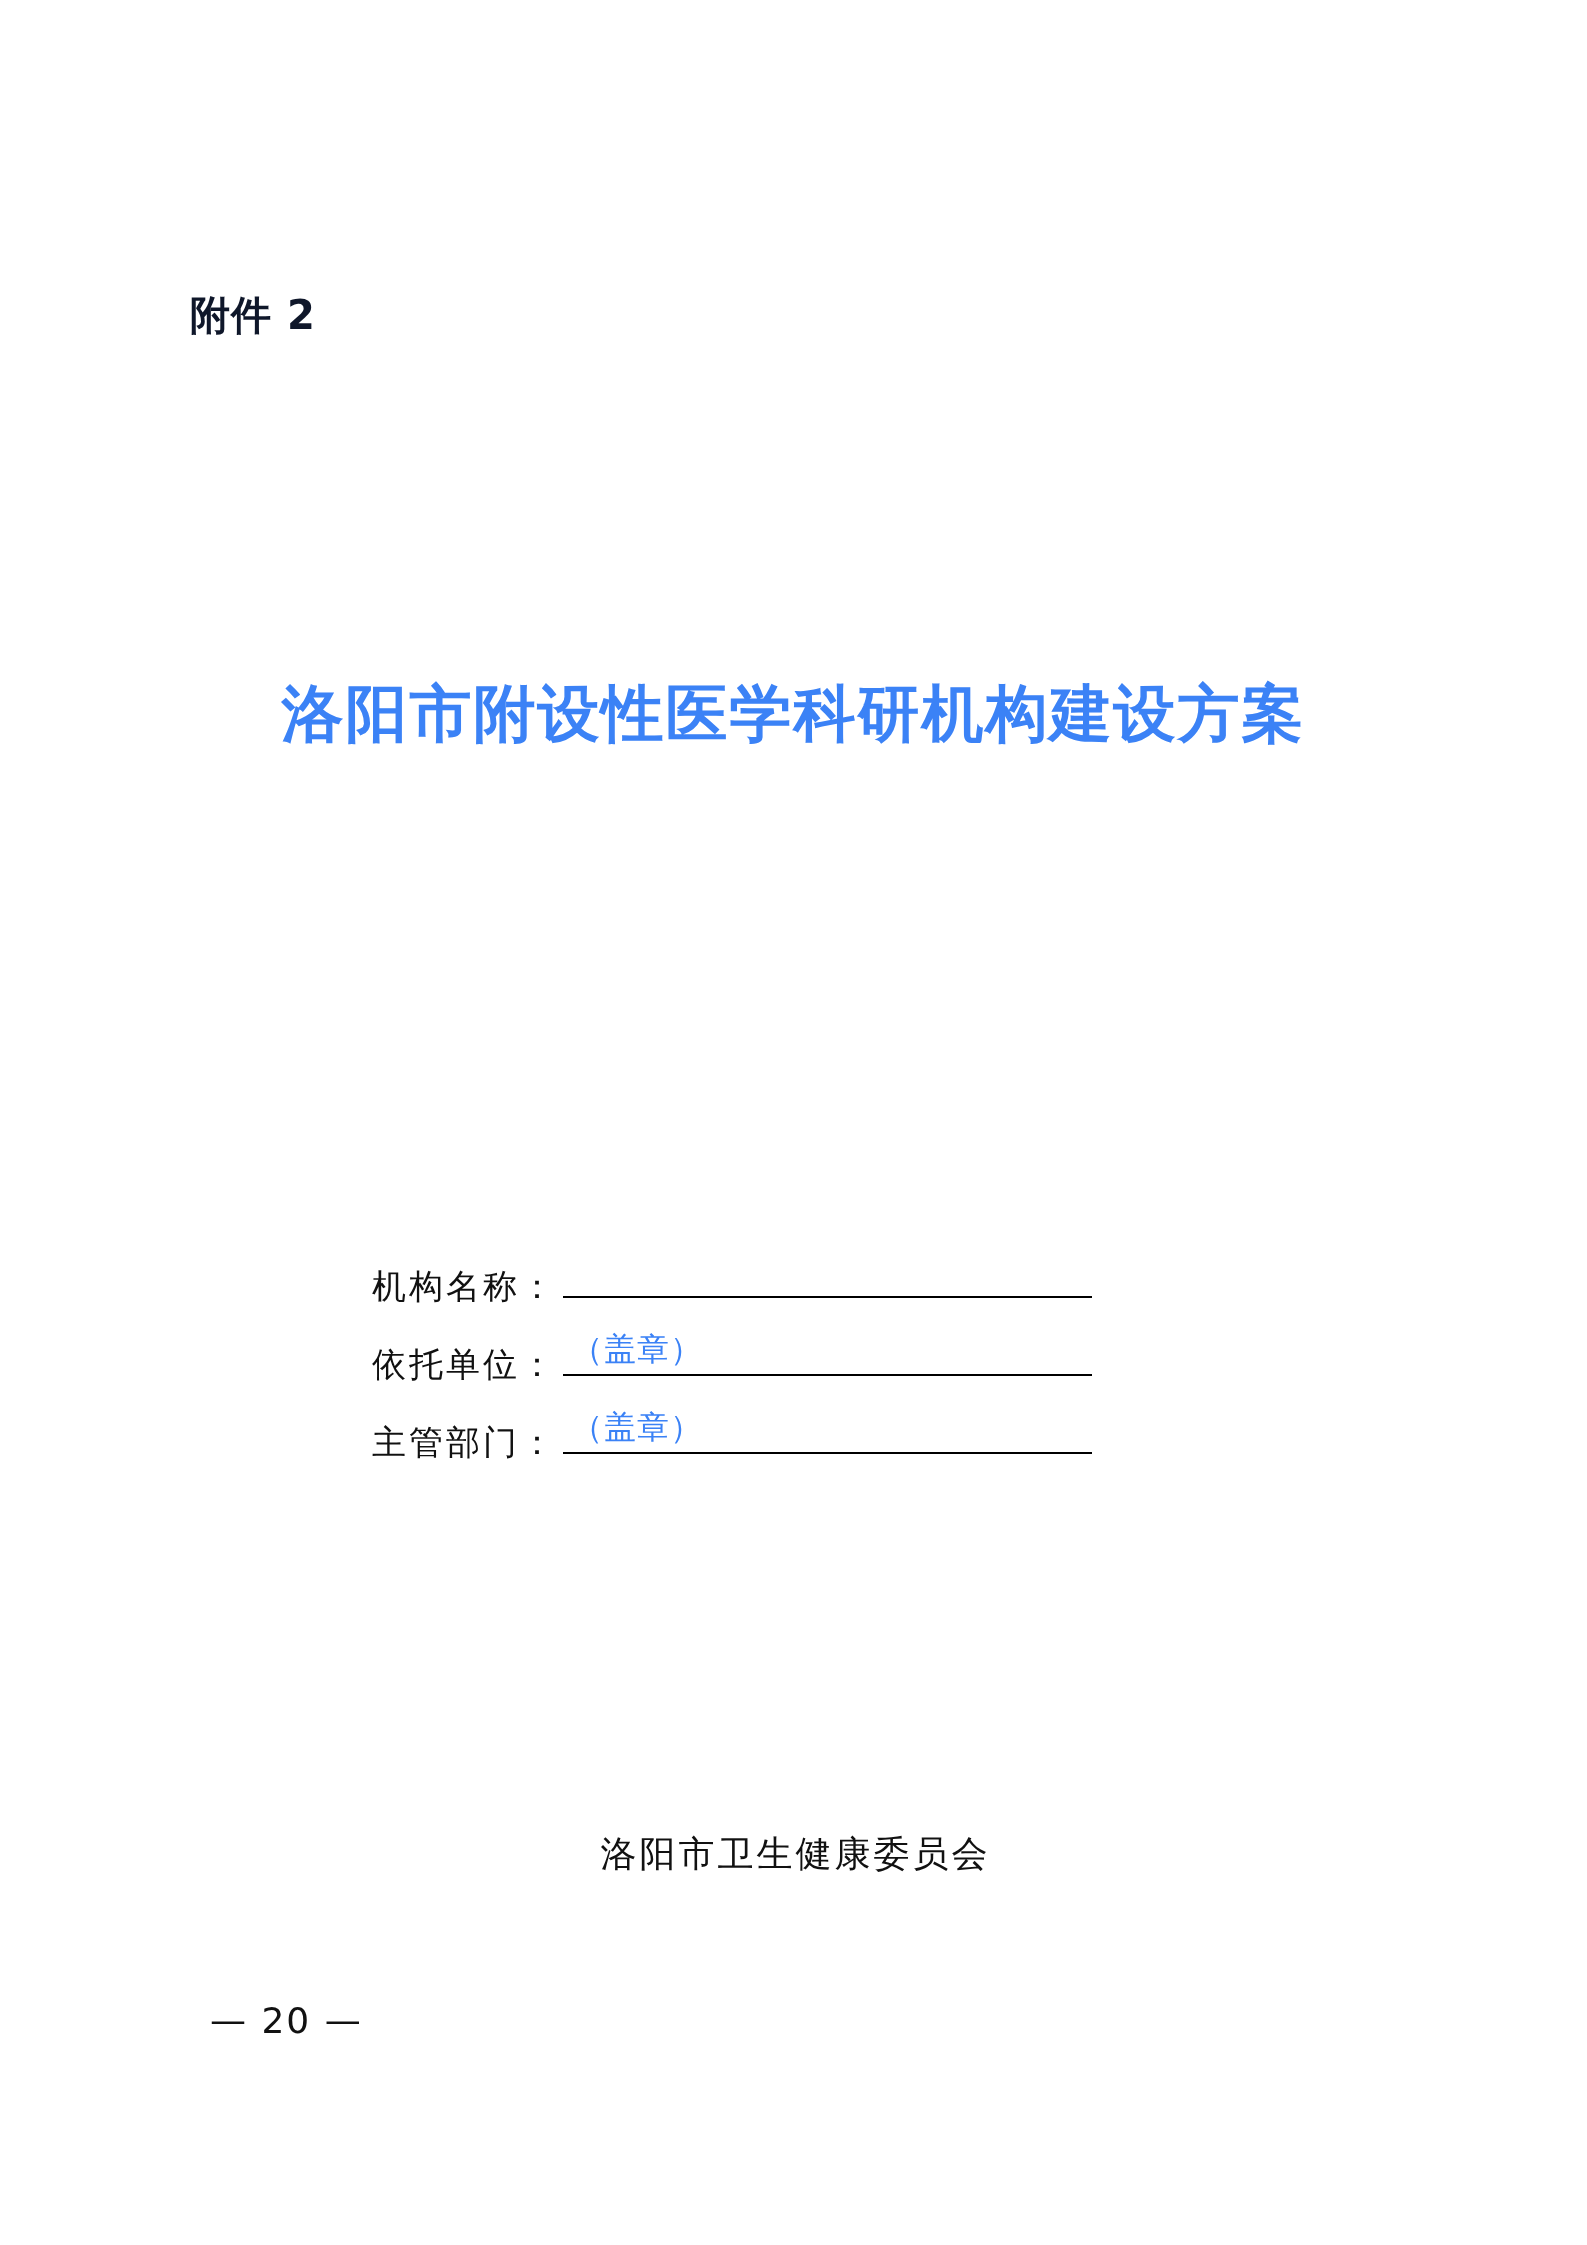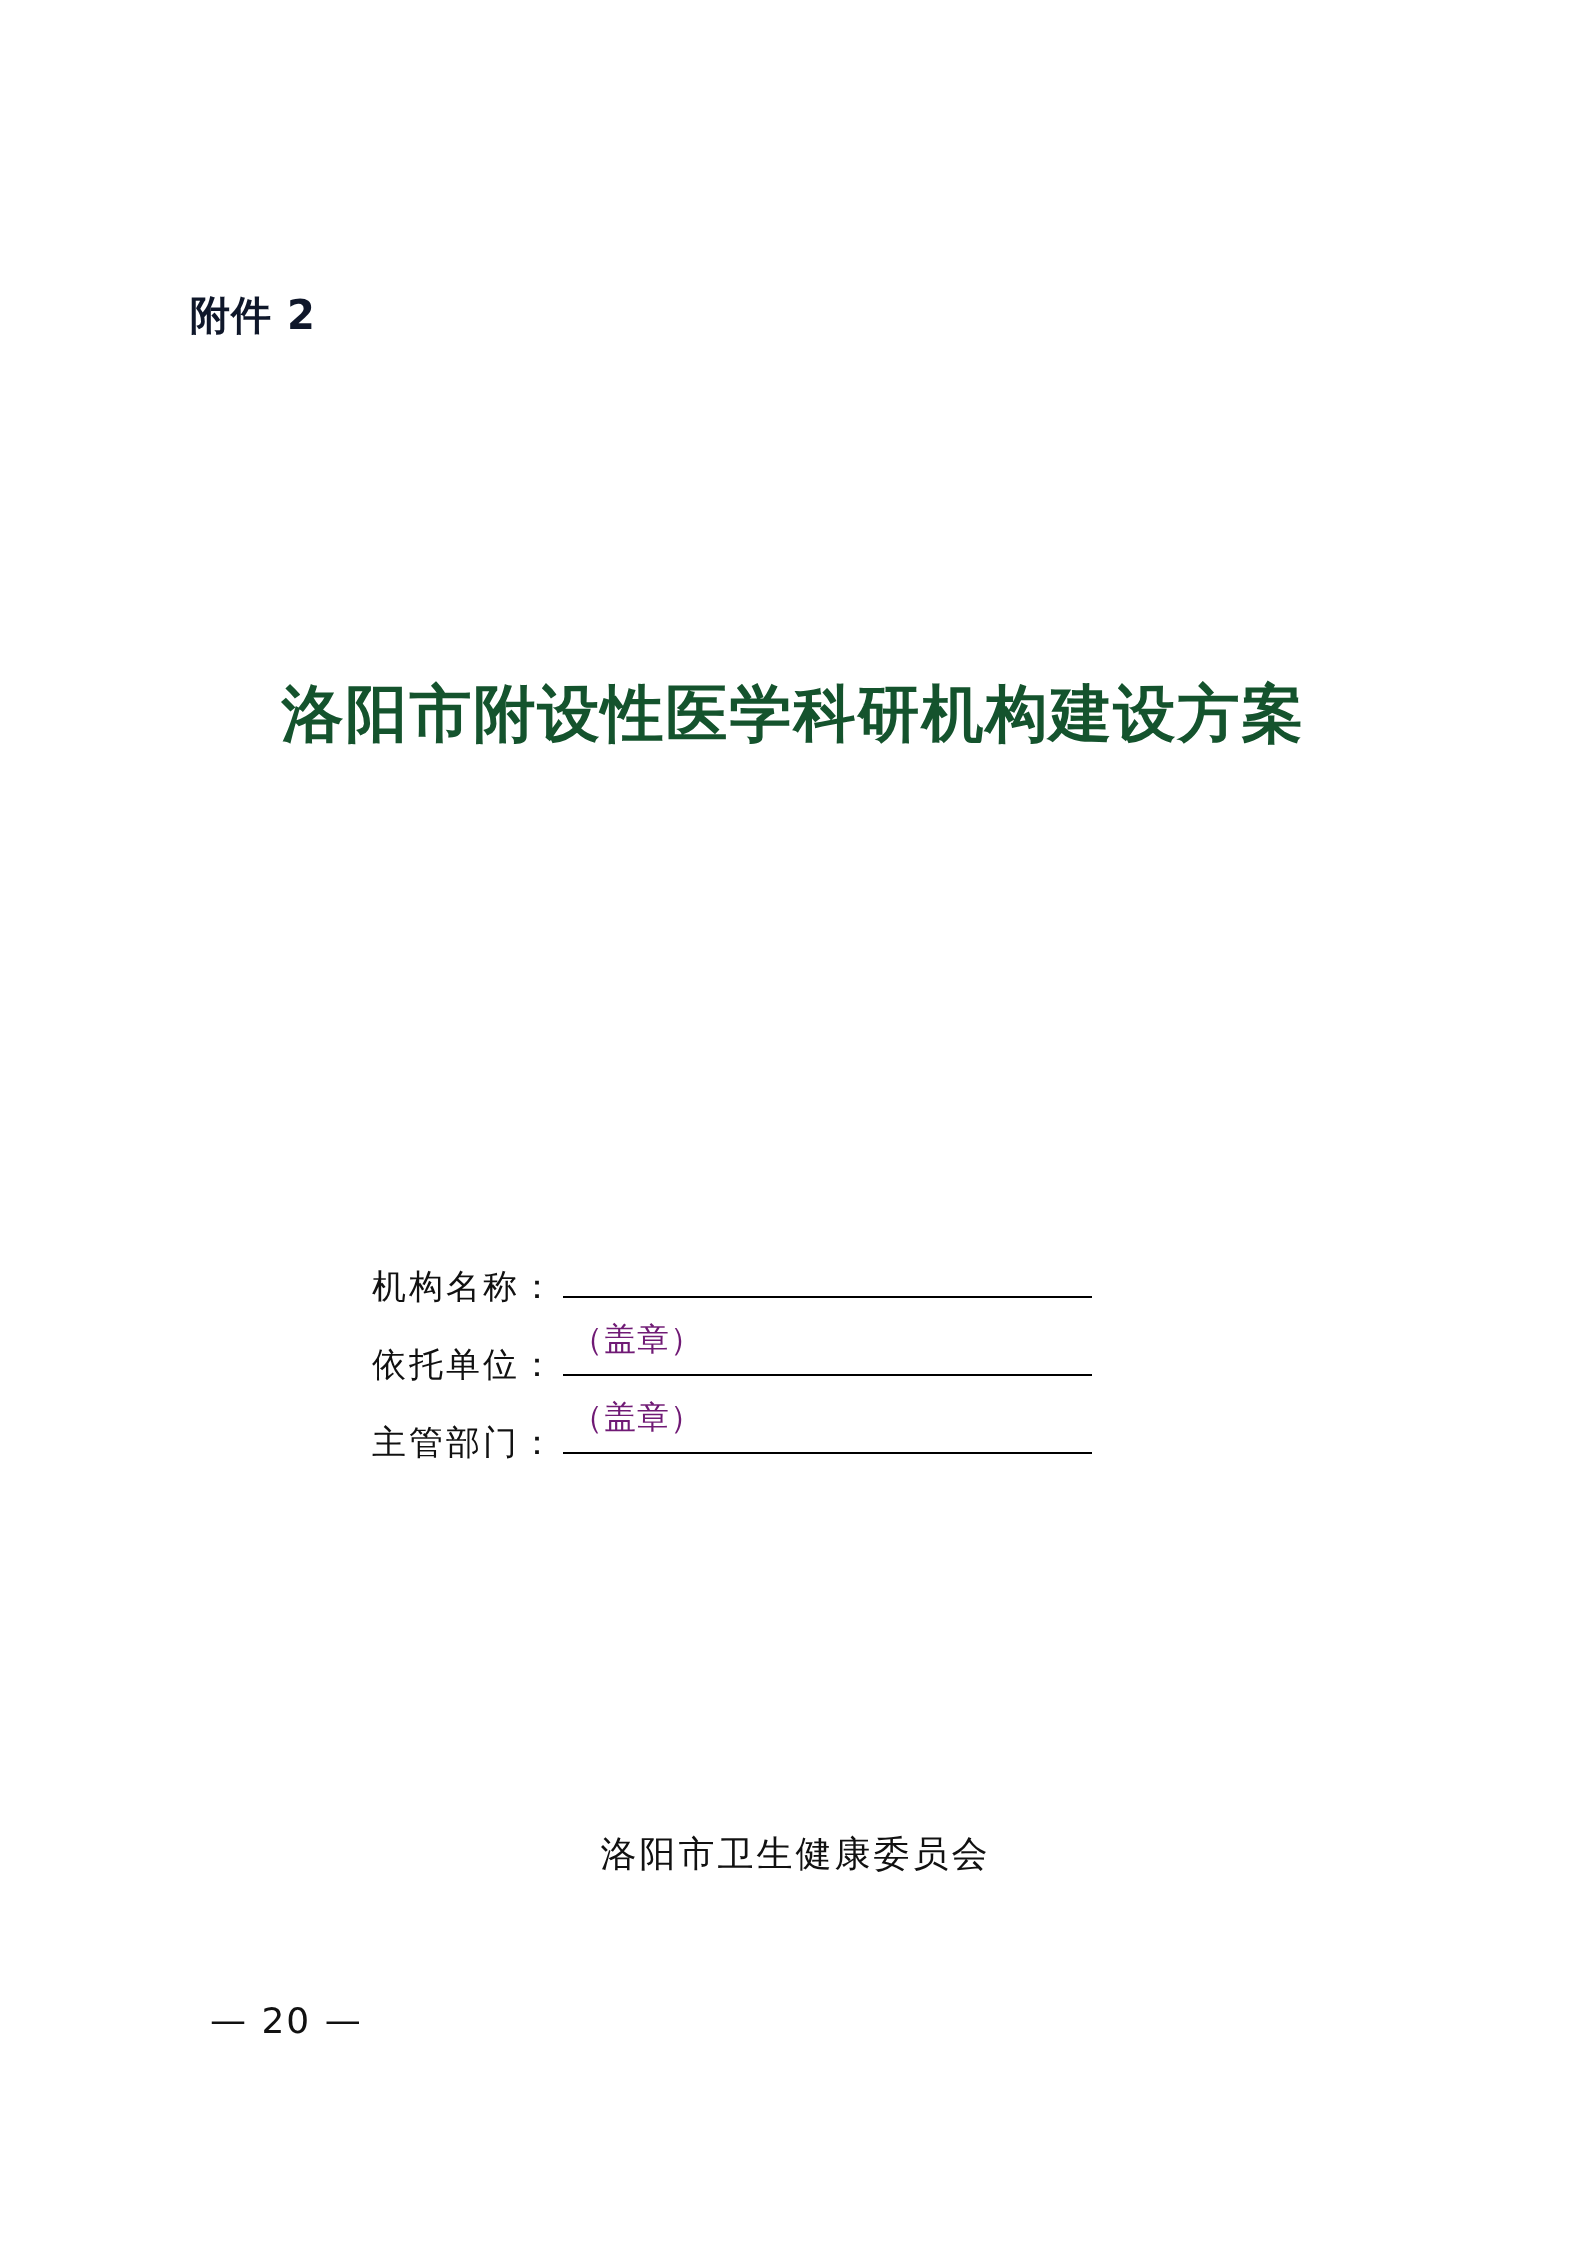--- a/index.html
+++ b/index.html
@@ -35,21 +35,21 @@
   .doc-title {
     position: absolute;
     left: 0;
     right: 0;
     top: 672px;
     text-align: center;
     font-size: 62px;
     font-family: "DejaVu Sans", "Liberation Sans", sans-serif;
     font-weight: 700;
     letter-spacing: 2px;
-    color: #14532d;
+    color: #3b82f6;
   }
 
   .fields {
     position: absolute;
     left: 372px;
     top: 1250px;
     width: 720px;
   }
   .field-row {
     display: flex;
@@ -66,25 +66,25 @@
   .field-line {
     position: relative;
     flex: 1;
     margin-left: 6px;
     border-bottom: 2px solid #000000;
     height: 46px;
   }
   .field-value {
     position: absolute;
     left: 8px;
-    bottom: 12px;
+    bottom: 2px;
     font-size: 32px;
     font-family: "DejaVu Sans", "Liberation Sans", sans-serif;
     letter-spacing: 1px;
-    color: #701a75;
+    color: #3b82f6;
     white-space: nowrap;
   }
 
   .issuer {
     position: absolute;
     left: 4px;
     right: 0;
     top: 1830px;
     text-align: center;
     font-size: 36px;

